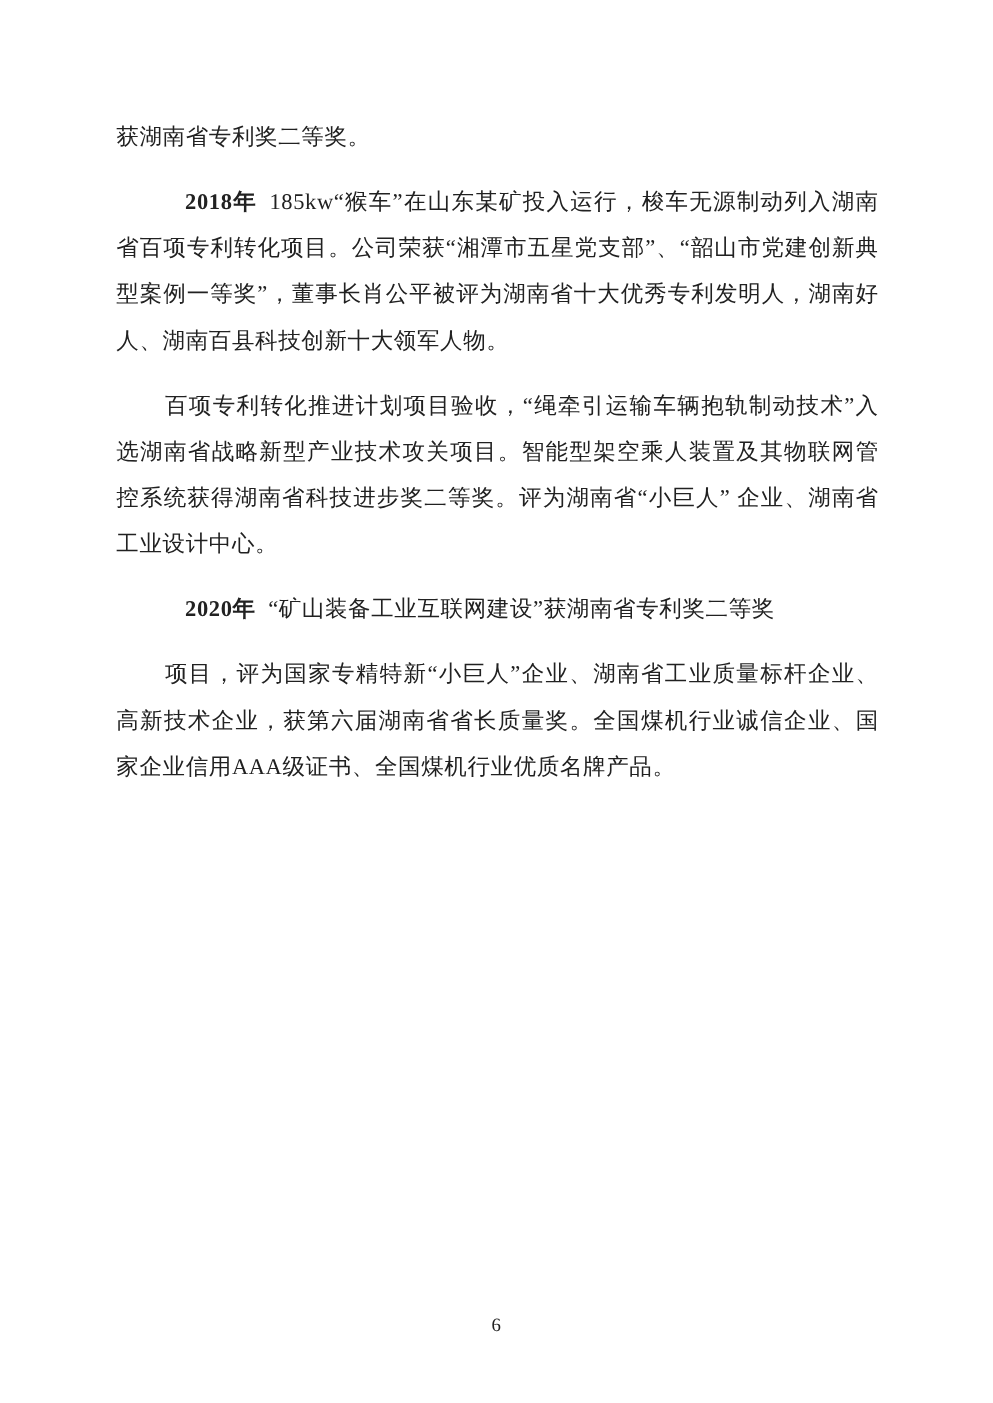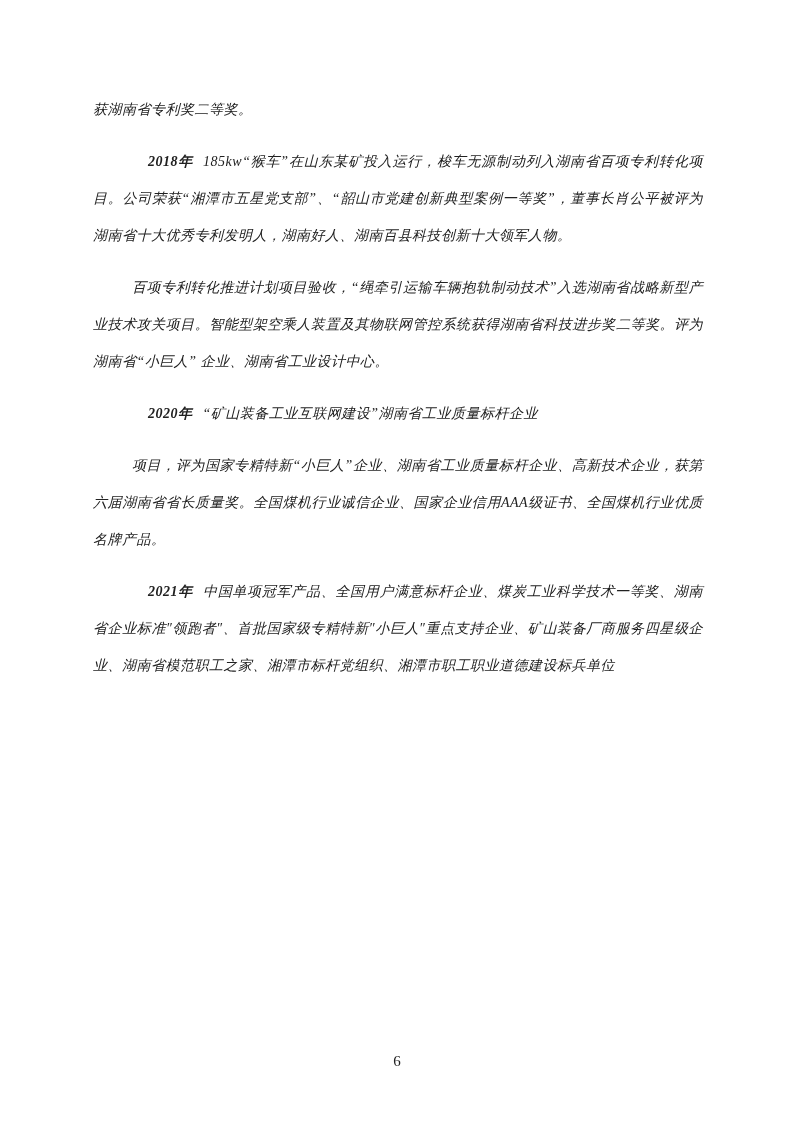--- a/index.html
+++ b/index.html
@@ -16,25 +16,24 @@
     color: #212121;
   }
   .content {
     position: absolute;
     left: 93px;
     top: 91px;
     width: 610px;
   }
   .para {
     margin: 0 0 15px 0;
-    font-size: 14px;
+    font-size: 18px;
     line-height: 37px;
     text-align: justify;
     letter-spacing: 0.5px;
-    font-style: italic;
   }
   .para.indent {
     text-indent: 39px;
   }
   .year {
     font-weight: bold;
     margin-right: 10px;
     margin-left: 16px;
   }
   .year:empty {
@@ -56,22 +55,21 @@
 
 <div class="content">
 
   <p class="para"><span>获湖南省专利奖二等奖。</span></p>
 
   <p class="para indent"><span class="year">2018年</span><span>185kw“猴车”在山东某矿投入运行，梭车无源制动列入湖南省百项专利转化项目。公司荣获“湘潭市五星党支部”、“韶山市党建创新典型案例一等奖”，董事长肖公平被评为湖南省十大优秀专利发明人，湖南好人、湖南百县科技创新十大领军人物。</span></p>
 
 
   <p class="para indent"><span>百项专利转化推进计划项目验收，“绳牵引运输车辆抱轨制动技术”入选湖南省战略新型产业技术攻关项目。智能型架空乘人装置及其物联网管控系统获得湖南省科技进步奖二等奖。评为湖南省“小巨人” 企业、湖南省工业设计中心。</span></p>
 
-  <p class="para indent"><span class="year">2020年</span><span>“矿山装备工业互联网建设”湖南省工业质量标杆企业</span></p>
+  <p class="para indent"><span class="year">2020年</span><span>“矿山装备工业互联网建设”获湖南省专利奖二等奖</span></p>
 
   <p class="para indent"><span>项目，评为国家专精特新“小巨人”企业、湖南省工业质量标杆企业、高新技术企业，获第六届湖南省省长质量奖。全国煤机行业诚信企业、国家企业信用AAA级证书、全国煤机行业优质名牌产品。</span></p>
 
-  <p class="para indent"><span class="year">2021年</span><span>中国单项冠军产品、全国用户满意标杆企业、煤炭工业科学技术一等奖、湖南省企业标准″领跑者″、首批国家级专精特新″小巨人″重点支持企业、矿山装备厂商服务四星级企业、湖南省模范职工之家、湘潭市标杆党组织、湘潭市职工职业道德建设标兵单位</span></p>
 
 
 </div>
 
 <div class="page-number">6</div>
 
 </body></html>

